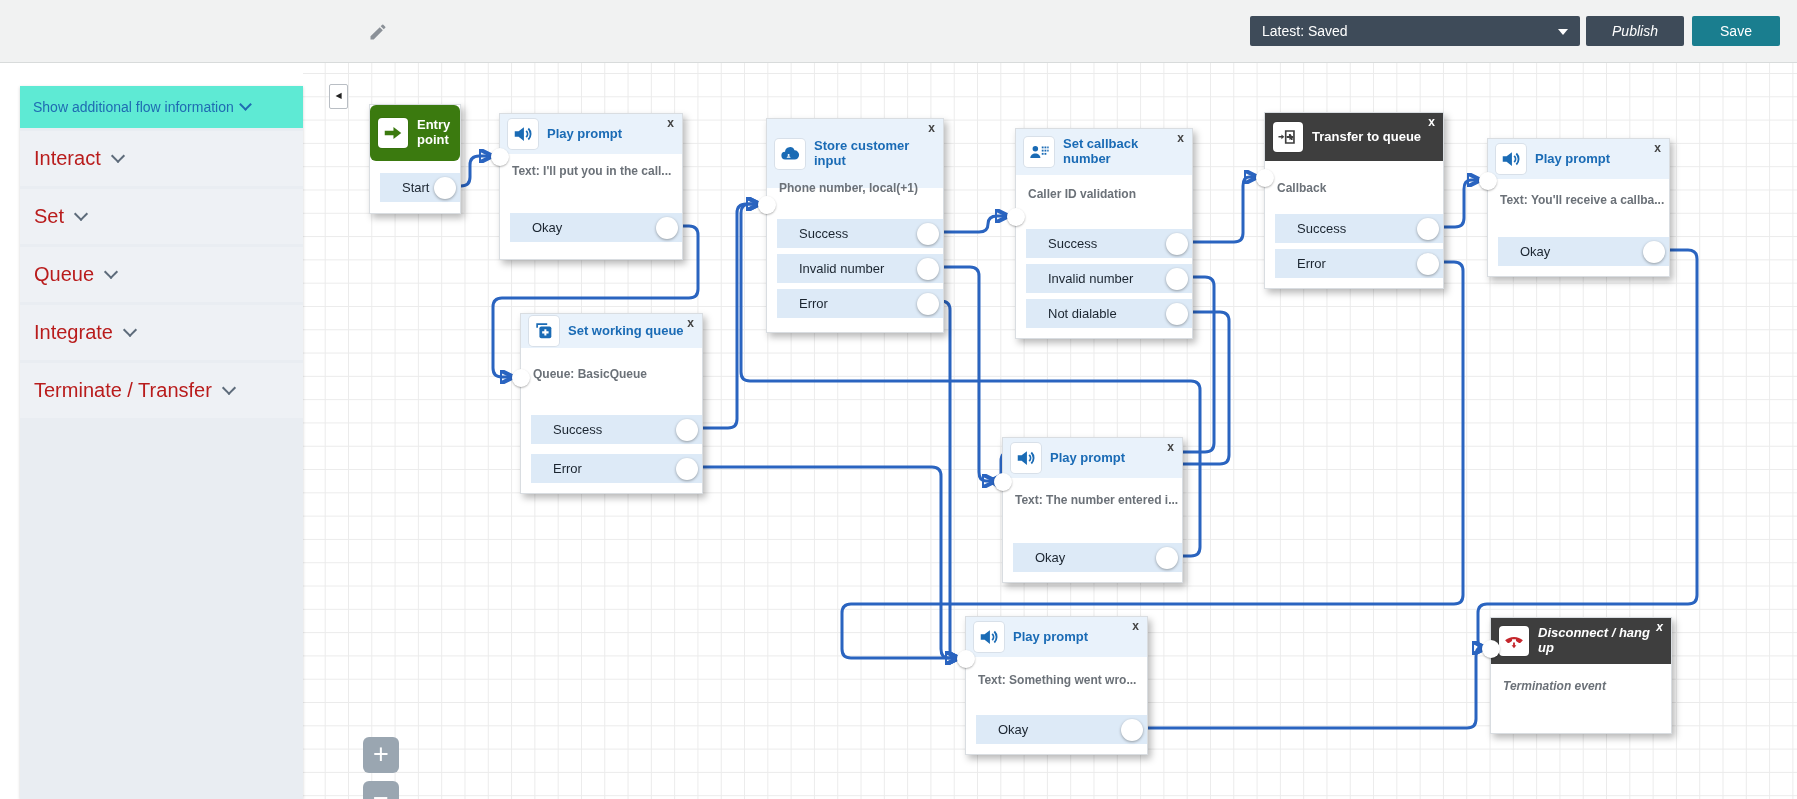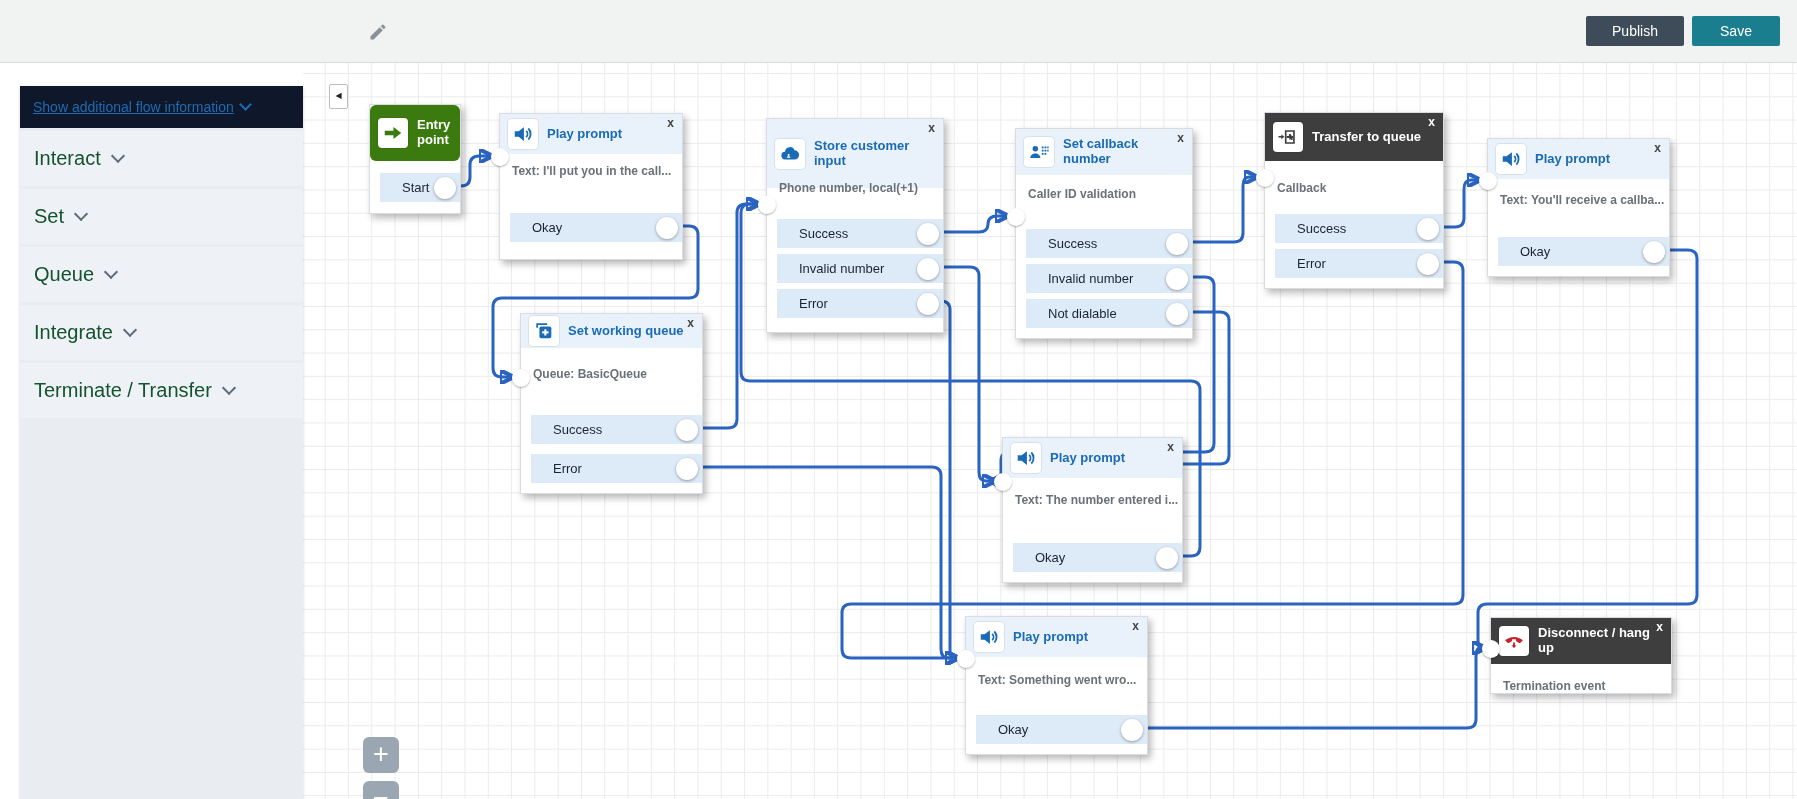--- a/index.html
+++ b/index.html
@@ -5,28 +5,28 @@
   html,body{margin:0;padding:0;background:#fff;font-family:"Liberation Sans",sans-serif;}
   #app{position:relative;width:1797px;height:799px;overflow:hidden;background:#fff;}
 
   
   #topbar{position:absolute;left:0;top:0;width:100%;height:62px;background:#f1f2f2;border-bottom:1px solid #d8dbdb;z-index:30;}
   #flow-title{position:absolute;left:28px;top:14px;font-size:26px;color:#16191f;letter-spacing:.2px;}
   #edit-pencil{position:absolute;left:368px;top:22px;width:20px;height:20px;color:#8b9198;cursor:pointer;}
   .btn{position:absolute;top:16px;height:30px;box-sizing:border-box;color:#fff;font-size:14px;line-height:30px;text-align:center;border-radius:2px;cursor:pointer;}
   #version-select{left:1250px;width:330px;background:#3e4b59;text-align:left;padding-left:12px;}
   #version-caret{position:absolute;right:12px;top:13px;width:0;height:0;border-left:5px solid transparent;border-right:5px solid transparent;border-top:6px solid #fff;}
-  #publish-btn{left:1586px;width:98px;background:#3e4b59;}
+  #publish-btn{left:1586px;width:98px;background:#3e4b59;font-style:italic;}
   #save-btn{left:1692px;width:88px;background:#1a7e8f;}
 
   
   #sidebar{position:absolute;left:20px;top:86px;width:283px;height:713px;background:#e9edf2;z-index:25;box-shadow:0 1px 3px rgba(0,0,0,.18);}
-  #show-info{background:#0f172a;height:42px;line-height:42px;padding-left:13px;font-size:14px;color:#1f6bb2;cursor:pointer;white-space:nowrap;text-decoration:underline;}
+  #show-info{background:#5eead4;height:42px;line-height:42px;padding-left:13px;font-size:14px;color:#1f6bb2;cursor:pointer;white-space:nowrap;}
   .chev{display:inline-block;width:7px;height:7px;border-right:2px solid currentColor;border-bottom:2px solid currentColor;transform:rotate(45deg);margin-left:7px;vertical-align:3px;}
-  .side-section{height:55px;line-height:55px;background:#eef1f5;margin-top:3px;padding-left:14px;font-size:20px;color:#14532d;cursor:pointer;white-space:nowrap;}
+  .side-section{height:55px;line-height:55px;background:#eef1f5;margin-top:3px;padding-left:14px;font-size:20px;color:#b91c1c;cursor:pointer;white-space:nowrap;}
   .side-section .chev{width:8px;height:8px;color:#5d6b7a;margin-left:12px;vertical-align:4px;}
   #collapse-btn{position:absolute;left:329px;top:84px;width:17px;height:23px;background:#fff;border:1px solid #b9bec4;border-radius:2px;z-index:26;cursor:pointer;text-align:center;line-height:21px;font-size:8px;color:#222;}
 
   
   #canvas{position:absolute;left:303px;top:62px;right:0;bottom:0;
     background-image:linear-gradient(#ebebeb 1px,transparent 1px),linear-gradient(90deg,#ebebeb 1px,transparent 1px);
     background-size:23.3px 23.3px;background-position:45px 11px;z-index:1;}
   #wires{position:absolute;left:0;top:0;width:1797px;height:799px;z-index:5;pointer-events:none;}
   #wires path{fill:none;stroke:#2a64c0;stroke-width:3px;}
 
@@ -232,40 +232,44 @@
               <path fill="none" stroke="#1a6bb5" stroke-width="2" d="M17.8 6a8.5 8.5 0 010 12"></path>
             </svg>
           </span>
           <span class="blk-title">Play prompt</span>
         </div>
         <span class="blk-close">x</span>
         <div class="blk-body" style="top: 56px;">Text: Something went wro...</div>
         <span class="in-port" style="top: 33px;"></span>
         <div class="out-row" style="top: 98px;"><span>Okay</span><span class="port"></span></div>
       </div>
-      <div class="block dark" style="left: 1490px; top: 617px; width: 182px; height: 77px;">
+      <div class="block dark" style="left: 1490px; top: 617px; width: 182px; height: 117px; font-style: italic;">
         <div class="blk-header" style="height: 46px;">
           <span class="icon-tile">
             <svg viewBox="0 0 24 24">
               <path fill="#c5262c" d="M12 7.5c-3.8 0-7.2 1.4-9.7 3.7l2.6 2.6c.5.5 1.4.6 2 .2l2.2-1.4c.5-.3.8-.8.8-1.4v-1c.7-.2 1.4-.2 2.1-.2s1.4 0 2.1.2v1c0 .6.3 1.1.8 1.4l2.2 1.4c.6.4 1.5.3 2-.2l2.6-2.6C19.2 8.9 15.8 7.5 12 7.5z"></path>
               <path fill="#c5262c" d="M11 13.5h2v3h1.6L12 19.8l-2.6-3.3H11z"></path>
             </svg>
           </span>
           <span class="blk-title">Disconnect / hang up</span>
         </div>
         <span class="blk-close">x</span>
         <div class="blk-body" style="top: 61px;">Termination event</div>
         <span class="in-port" style="top: 22px;"></span>
       </div>
     </div>
 
   <div id="topbar">
     <svg id="edit-pencil" viewBox="0 0 24 24">
       <path fill="currentColor" d="M3 17.2V21h3.8L17.8 9.9l-3.7-3.7L3 17.2zM20.7 7a1 1 0 000-1.4l-2.3-2.3a1 1 0 00-1.4 0l-1.8 1.8 3.7 3.7L20.7 7z"></path>
     </svg>
+    <div class="btn" id="version-select">
+      <span>Latest: Saved</span>
+      <span id="version-caret"></span>
+    </div>
     <div class="btn" id="publish-btn">Publish</div>
     <div class="btn" id="save-btn">Save</div>
   </div>
 
   <div id="sidebar">
     <div id="show-info">
       <span>Show additional flow information</span><span class="chev"></span>
     </div>
     <div id="side-sections">
         <div class="side-section"><span>Interact</span><span class="chev"></span></div>

